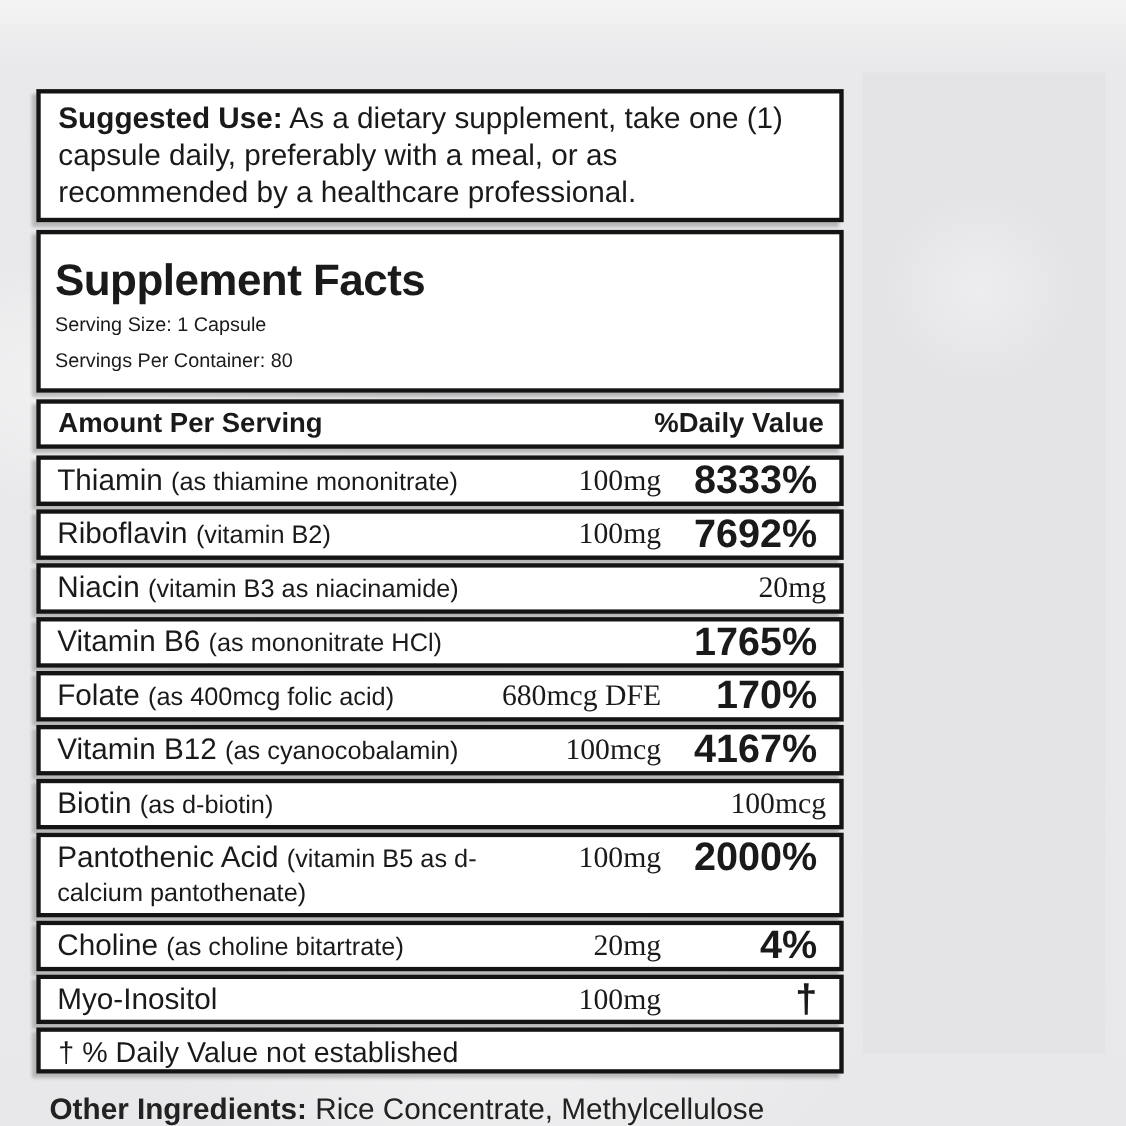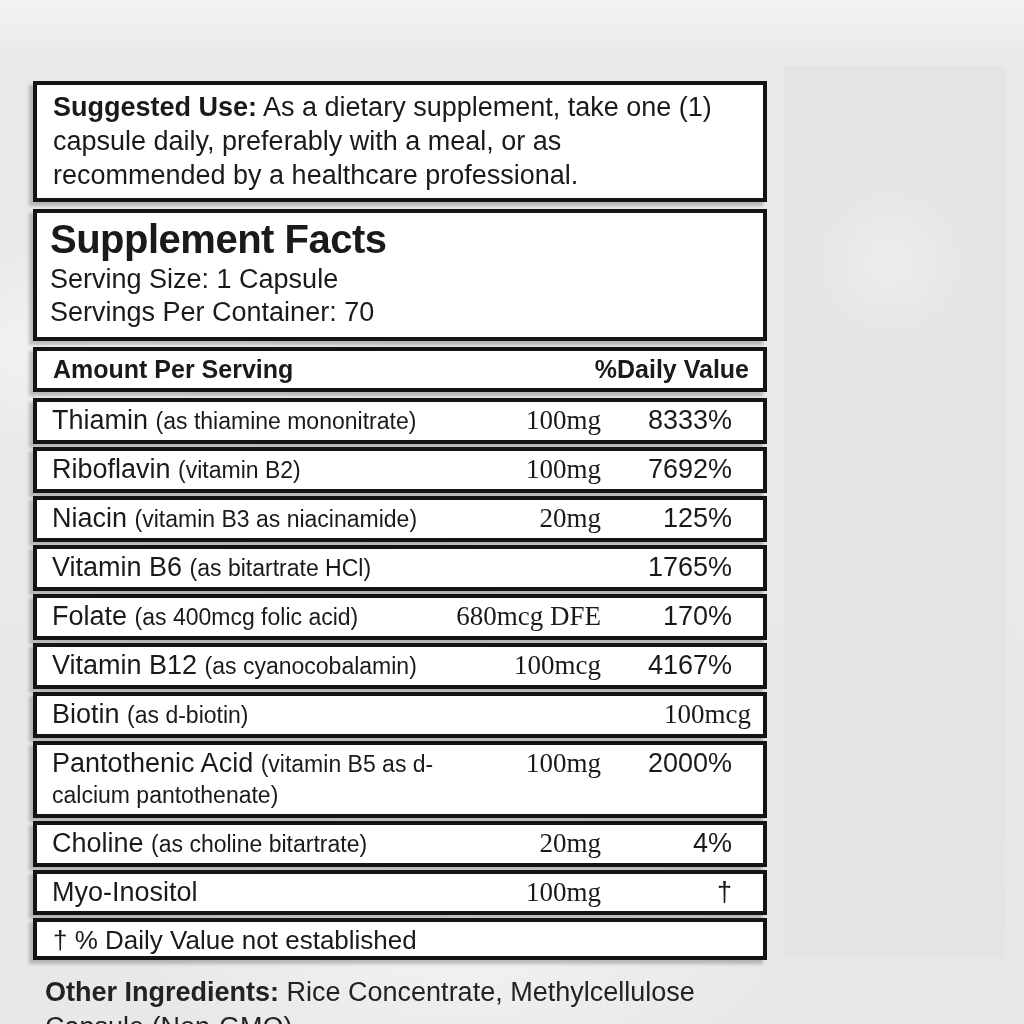--- a/index.html
+++ b/index.html
@@ -22,57 +22,57 @@
   }
   .label { position:absolute; left:33px; top:81px; width:734px; }
   .box {
     background:#ffffff;
     border:4px solid #141414;
     box-shadow:-4px 4px 3px rgba(0,0,0,0.22);
   }
   .sug { padding:5px 42px 6px 16px; font-size:27px; line-height:34px; margin-bottom:7px; }
   .bold { font-weight:bold;margin-top:10px; }
 
-  .facts-head { padding:3px 12px 8px 13px; margin-bottom:6px; }
+  .facts-head { padding:19px 12px 8px 13px; margin-bottom:6px; }
   .facts-title { font-size:40px; font-weight:bold; letter-spacing:-0.5px; line-height:47px; }
-  .serving { font-size:27px; line-height:33px; }
+  .serving { font-size:18px; line-height:33px; }
 
   .thead {
     display:flex; justify-content:space-between; align-items:center;
     padding:0 14px 0 16px; font-weight:bold; font-size:25px; line-height:37px;
     margin-bottom:6px;
     text-align:center;
   }
 
   .row { display:flex; align-items:flex-start; padding:3px 0 4px 0; margin-bottom:3px; }
   .row .name { flex:1 1 auto; padding-left:15px; font-size:27px; line-height:30px; }
   .row .detail { font-size:23px; }
   .row .amt { flex:0 0 170px; text-align:right; padding-right:12px; font-size:27px; line-height:30px; white-space:nowrap;font-family:Liberation Serif, serif; }
-  .row .dv  { flex:0 0 150px; text-align:right; padding-right:31px; font-size:27px; line-height:30px; white-space:nowrap; }
+  .row .dv  { flex:0 0 150px; text-align:right; padding-right:20px; font-size:36px; line-height:30px; white-space:nowrap;font-weight:bold; }
 
   .footnote { padding:3px 16px 0 16px; font-size:26px; line-height:31px; margin-top:1px; }
 
   .other { margin-top:15px; padding:0 30px 0 12px; font-size:27px; line-height:35px; color:#222; }
 </style>
 </head>
 <body>
 
 <div class="side-panel"></div>
 
 <div class="label">
 
   <div class="box sug">
     <span class="bold">Suggested Use:</span>
     <span>As a dietary supplement, take one (1) capsule daily, preferably with a meal, or as recommended by a healthcare professional.</span>
   </div>
 
   <div class="box facts-head">
     <div class="facts-title">Supplement Facts</div>
     <div class="serving">Serving Size: 1 Capsule</div>
-    <div class="serving">Servings Per Container: 70</div>
+    <div class="serving">Servings Per Container: 80</div>
   </div>
 
   <div class="box thead">
     <span>Amount Per Serving</span>
     <span>%Daily Value</span>
   </div>
 
   <div class="box row">
     <div class="name"><span>Thiamin</span> <span class="detail">(as thiamine mononitrate)</span></div>
     <div class="amt">100mg</div>
@@ -81,25 +81,24 @@
 
   <div class="box row">
     <div class="name"><span>Riboflavin</span> <span class="detail">(vitamin B2)</span></div>
     <div class="amt">100mg</div>
     <div class="dv">7692%</div>
   </div>
 
   <div class="box row">
     <div class="name"><span>Niacin</span> <span class="detail">(vitamin B3 as niacinamide)</span></div>
     <div class="amt">20mg</div>
-    <div class="dv">125%</div>
   </div>
 
   <div class="box row">
-    <div class="name"><span>Vitamin B6</span> <span class="detail">(as bitartrate HCl)</span></div>
+    <div class="name"><span>Vitamin B6</span> <span class="detail">(as mononitrate HCl)</span></div>
     <div class="dv">1765%</div>
   </div>
 
   <div class="box row">
     <div class="name"><span>Folate</span> <span class="detail">(as 400mcg folic acid)</span></div>
     <div class="amt">680mcg DFE</div>
     <div class="dv">170%</div>
   </div>
 
   <div class="box row">

